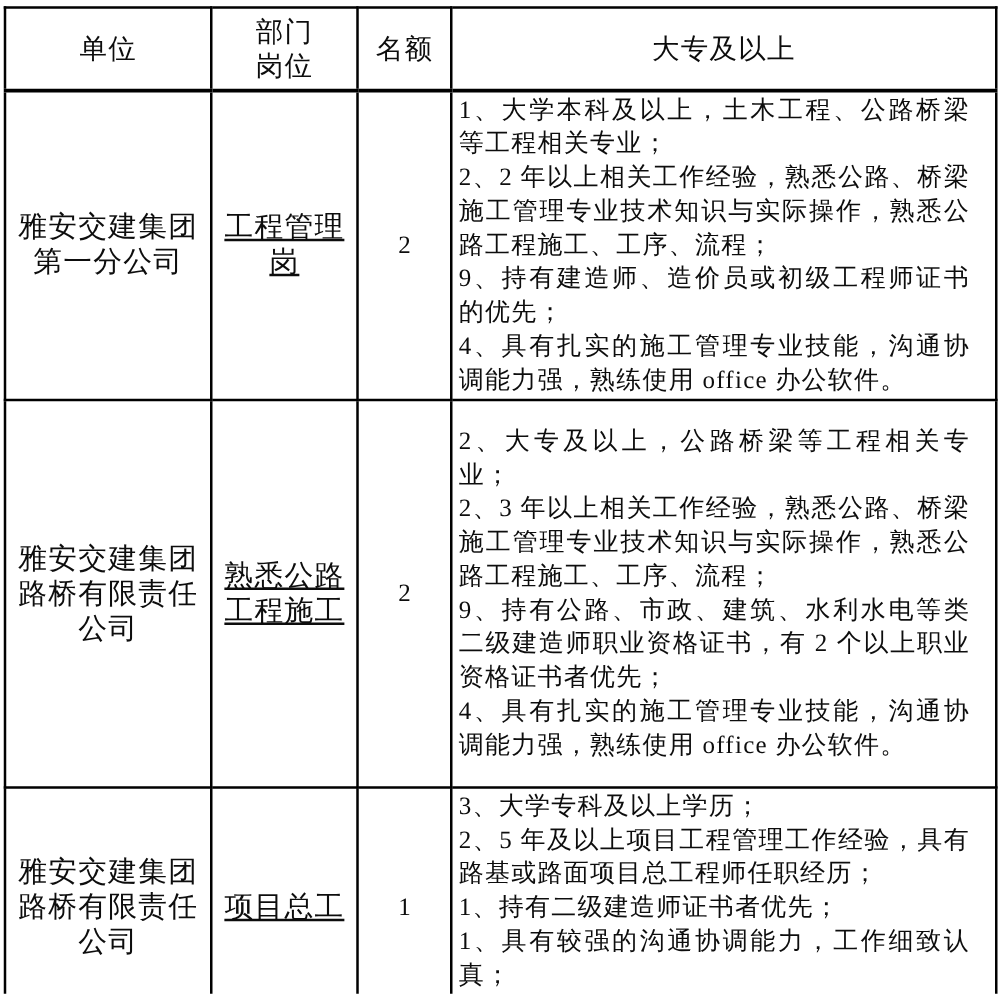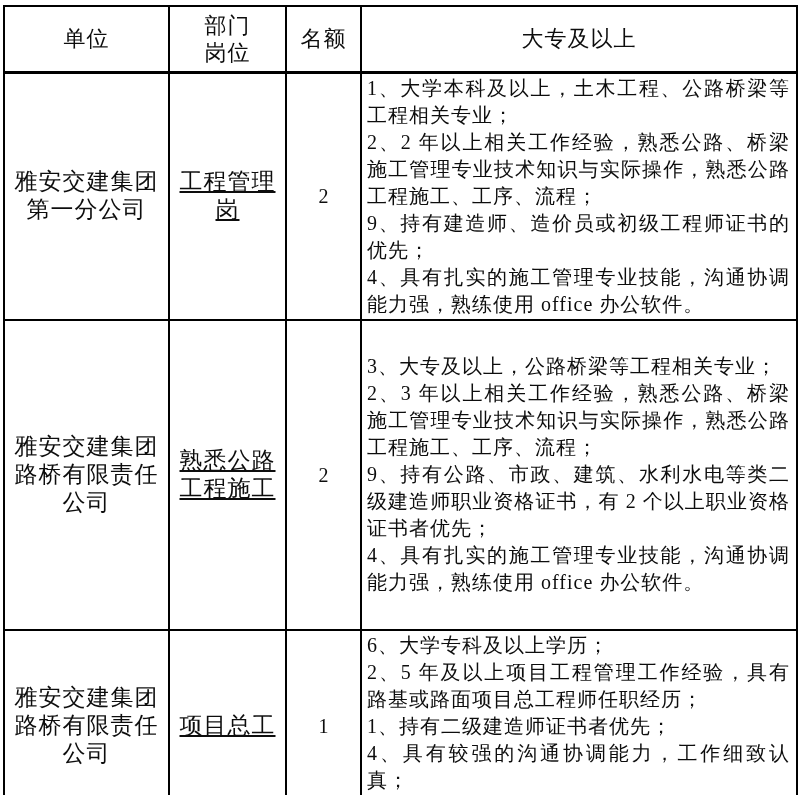--- a/index.html
+++ b/index.html
@@ -62,21 +62,21 @@
   }
   td.cell-quota {
     font-size: 20px;
     letter-spacing: 0;
   }
   td.cell-cond {
     font-size: 20px;
     line-height: 27px;
     vertical-align: middle;
     text-align: left;
-    padding: 1px 6px 1px 5px;
+    padding: 1px 20px 1px 5px;
   }
   td.cell-cond .cond-line {
     text-align: justify;
     text-justify: inter-ideograph;
   }
 </style>
 </head>
 <body>
 
 <table class="doc-table">
@@ -105,32 +105,32 @@
         <div class="cond-line">2、2 年以上相关工作经验，熟悉公路、桥梁施工管理专业技术知识与实际操作，熟悉公路工程施工、工序、流程；</div>
         <div class="cond-line">9、持有建造师、造价员或初级工程师证书的优先；</div>
         <div class="cond-line">4、具有扎实的施工管理专业技能，沟通协调能力强，熟练使用 office 办公软件。</div>
       </td>
     </tr>
     <tr class="r1">
       <td class="cell-center">雅安交建集团路桥有限责任公司</td>
       <td class="cell-center cell-pos">熟悉公路工程施工</td>
       <td class="cell-center cell-quota">2</td>
       <td class="cell-cond">
-        <div class="cond-line">3、大专及以上，公路桥梁等工程相关专业；</div>
+        <div class="cond-line">2、大专及以上，公路桥梁等工程相关专业；</div>
         <div class="cond-line">2、3 年以上相关工作经验，熟悉公路、桥梁施工管理专业技术知识与实际操作，熟悉公路工程施工、工序、流程；</div>
         <div class="cond-line">9、持有公路、市政、建筑、水利水电等类二级建造师职业资格证书，有 2 个以上职业资格证书者优先；</div>
         <div class="cond-line">4、具有扎实的施工管理专业技能，沟通协调能力强，熟练使用 office 办公软件。</div>
       </td>
     </tr>
     <tr class="r2">
       <td class="cell-center">雅安交建集团路桥有限责任公司</td>
       <td class="cell-center cell-pos">项目总工</td>
       <td class="cell-center cell-quota">1</td>
       <td class="cell-cond">
-        <div class="cond-line">6、大学专科及以上学历；</div>
+        <div class="cond-line">3、大学专科及以上学历；</div>
         <div class="cond-line">2、5 年及以上项目工程管理工作经验，具有路基或路面项目总工程师任职经历；</div>
         <div class="cond-line">1、持有二级建造师证书者优先；</div>
-        <div class="cond-line">4、具有较强的沟通协调能力，工作细致认真；</div>
+        <div class="cond-line">1、具有较强的沟通协调能力，工作细致认真；</div>
         <div class="cond-line">5、指定项目工程结束，劳动合同终止。</div>
       </td>
     </tr>
   </tbody>
 </table>
 
 </body></html>

